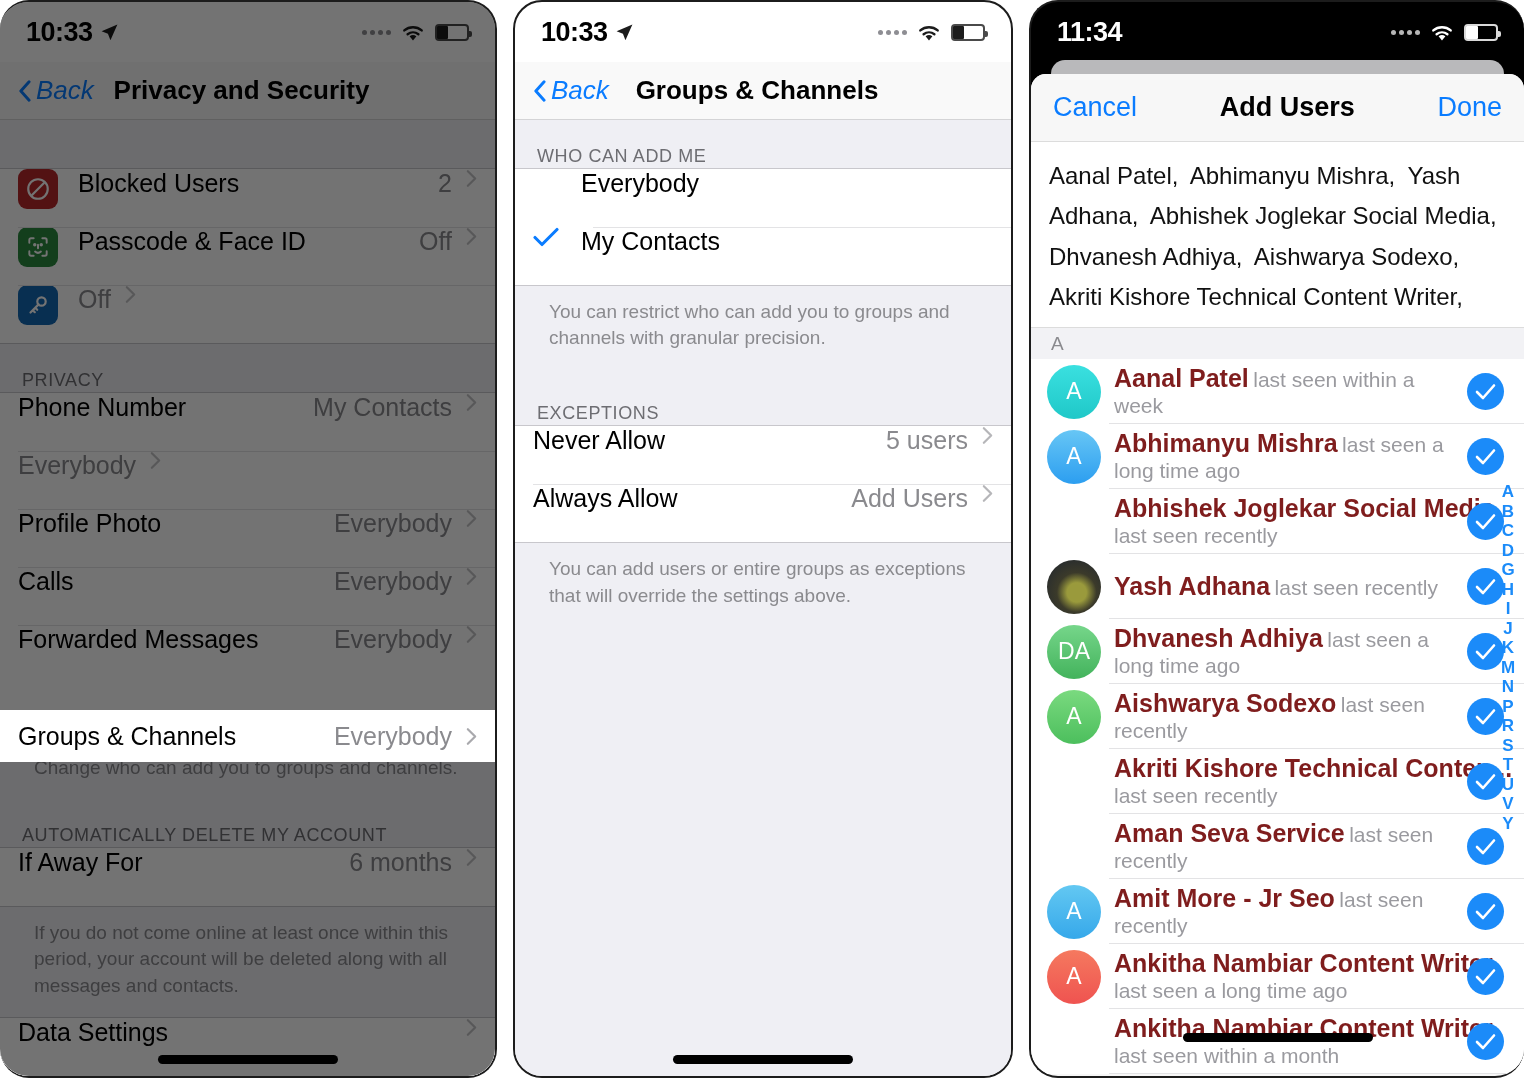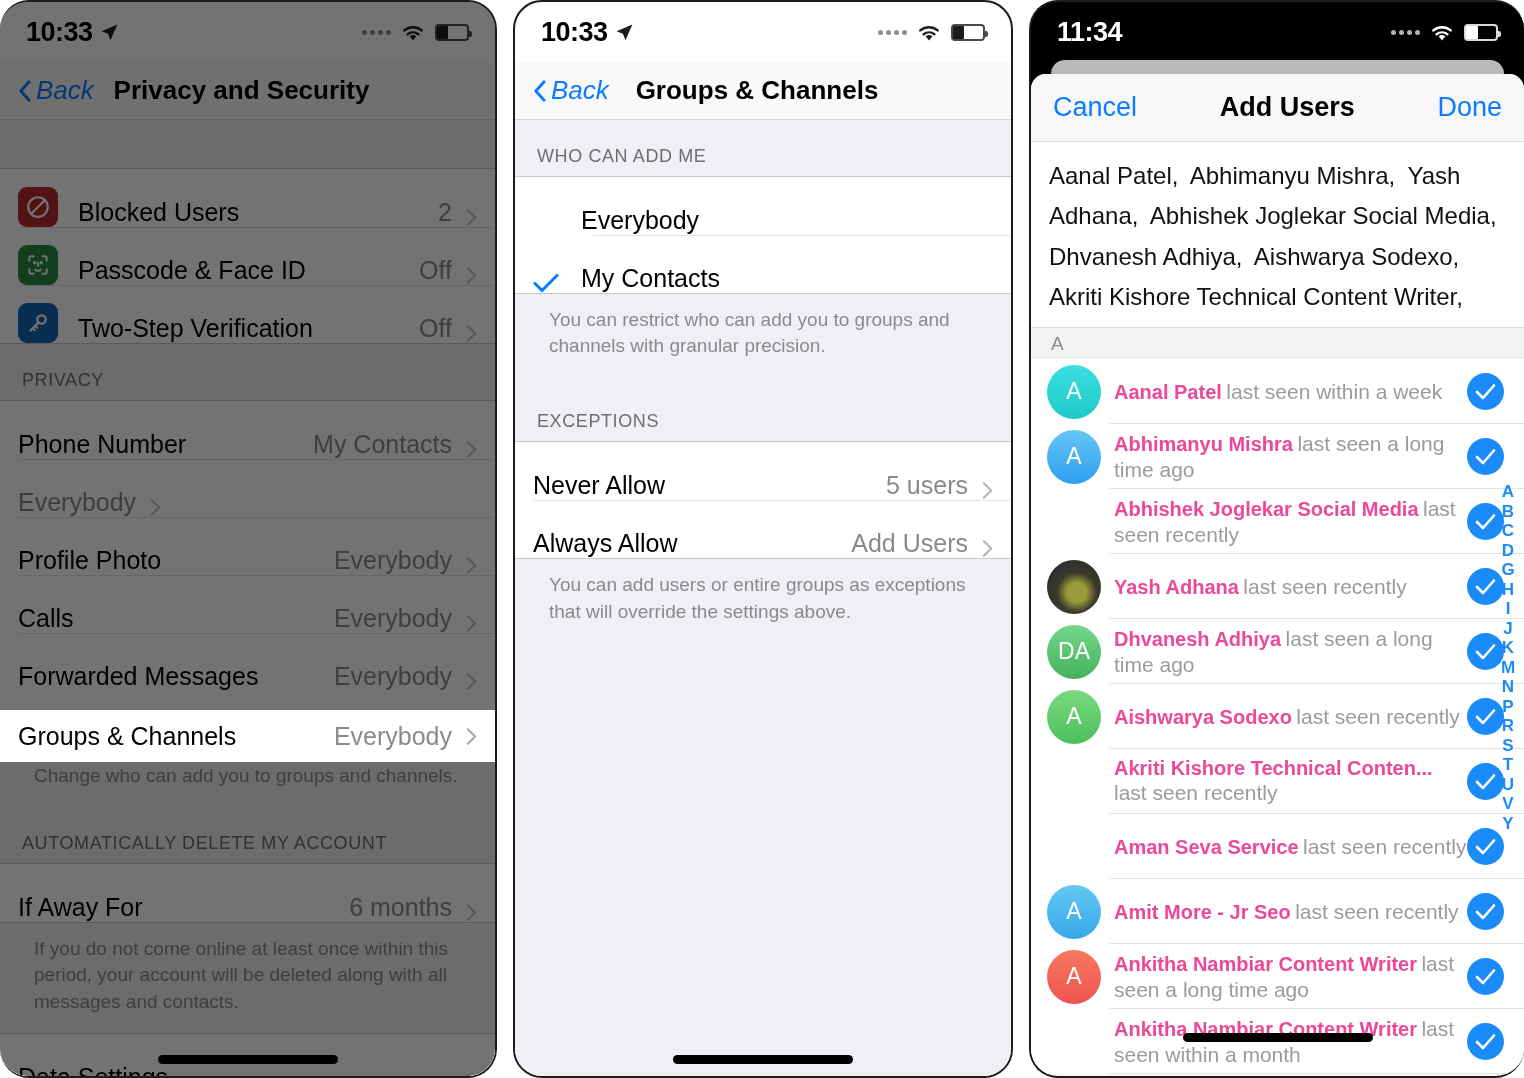--- a/index.html
+++ b/index.html
@@ -45,24 +45,24 @@
     background: #f9f9f9; border-bottom: 1px solid #d4d4d6; padding: 0 18px;
   }
   .nav-back { display: flex; align-items: center; gap: 5px; color: #0a7cff; font-size: 26px; cursor: pointer; font-style: italic; }
   .chev-l { width: 13px; height: 22px; }
   .nav-title {
     position: absolute; left: 0; right: 12px; text-align: center;
     font-size: 26px; font-weight: bold; color: #000; pointer-events: none;
   }
 
   
-  .sec-hdr { font-size: 18px; color: #6d6d72; letter-spacing: 0.6px; padding: 26px 22px 9px; }
+  .sec-hdr { font-size: 18px; color: #6d6d72; letter-spacing: 0.6px; padding: 26px 22px 1px; }
   .grp { background: #fff; border-top: 1px solid #c8c7cc; border-bottom: 1px solid #c8c7cc; }
   .row {
-    display: flex; align-items: flex-end; min-height: 58px; padding: 0 18px 0 18px;
+    display: flex; align-items: flex-start; min-height: 58px; padding: 0 18px 0 18px;
     background: #fff; position: relative;
   }
   .row + .row::before {
     content:""; position:absolute; left: 18px; right: 0; top: 0; height: 1px; background:#e3e3e5;
   }
   .row.indent + .row.indent::before { left: 78px; }
   .row-icon { width: 40px; height: 40px; border-radius: 9px; margin-right: 20px; flex: none;
               display:flex; align-items:center; justify-content:center; }
   .row-label { font-size: 25px; color: #000; flex: 1; }
   .row-value { font-size: 25px; color: #8a8a8e; margin-right: 14px; }
@@ -114,21 +114,21 @@
     background: #fff; position: relative;
   }
   .contact::after {
     content:""; position:absolute; left: 78px; right: 0; bottom: 0; height: 1px; background:#e3e3e5;
   }
   .av { width: 54px; height: 54px; border-radius: 50%; flex: none; margin-right: 13px;
        display:flex; align-items:center; justify-content:center; color:#fff;
        font-size: 23px; font-weight: 500; overflow:hidden; }
   .av.empty { background: transparent; }
   .c-text { flex: 1; min-width: 0; }
-  .c-name { font-size: 20px; font-weight: bold; color: #ec4899; white-space: nowrap;
+  .c-name { font-size: 25px; font-weight: bold; color: #7f1d1d; white-space: nowrap;
             overflow: hidden; text-overflow: ellipsis; line-height: 1.18; margin-top: 28px; }
   .c-sub { font-size: 21px; color: #9a9a9f; line-height: 1.25; }
   .c-check { width: 37px; height: 37px; border-radius: 50%; background: #1b8bf9; flex: none;
              margin-right: 20px; display:flex; align-items:center; justify-content:center; }
   .c-check svg { width: 21px; height: 17px; }
   .alpha-index {
     position: absolute; right: 5px; top: 408px; width: 22px;
     display: flex; flex-direction: column; align-items: center;
     z-index: 40; pointer-events: auto;
   }
@@ -211,21 +211,20 @@
               <path d="M2 2l8 8-8 8" stroke="#c4c4c6" stroke-width="2.4" fill="none" stroke-linecap="round" stroke-linejoin="round"></path>
             </svg>
         </div>
         <div class="row">
           <span class="row-icon" style="background:#1268b3">
             <svg width="24" height="24" viewBox="0 0 24 24" fill="#fff">
               <circle cx="15.5" cy="8.5" r="4.2" fill="none" stroke="#fff" stroke-width="2.2"></circle>
               <path d="M12.6 11.4 4.5 19.5M6.8 17.2l2 2M9.2 14.8l2 2" stroke="#fff" stroke-width="2.2" stroke-linecap="round"></path>
             </svg>
           </span>
-          <span class="row-label">Two-Step Verification</span>
           <span class="row-value">Off</span>
           <svg class="chev-r" viewBox="0 0 12 20">
               <path d="M2 2l8 8-8 8" stroke="#c4c4c6" stroke-width="2.4" fill="none" stroke-linecap="round" stroke-linejoin="round"></path>
             </svg>
         </div>
       </div>
 
       <div class="sec-hdr">PRIVACY</div>
 
       <div class="grp">

